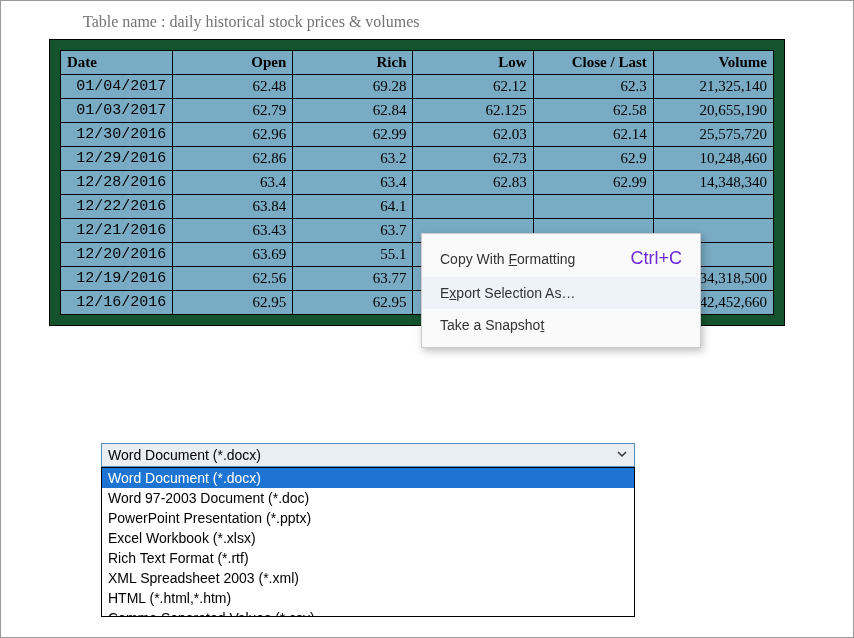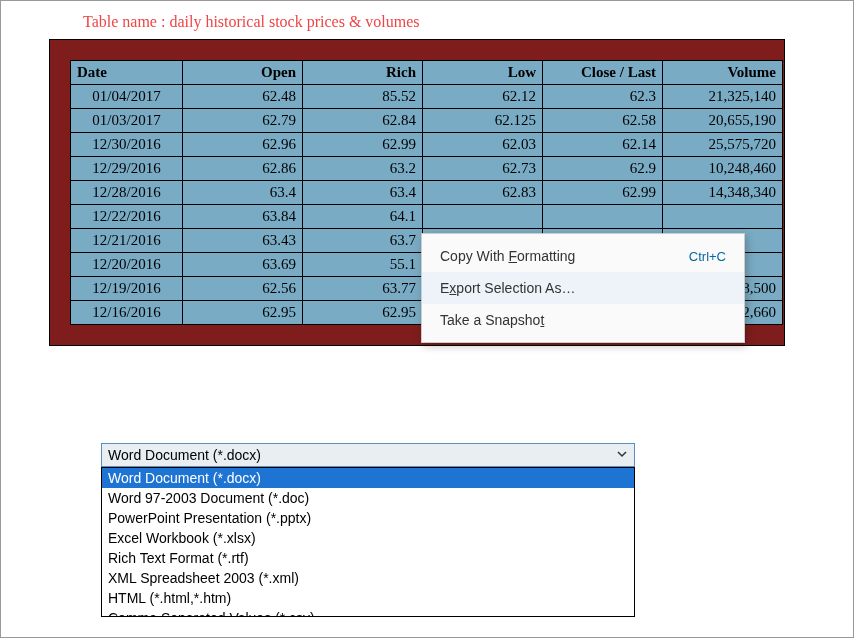--- a/index.html
+++ b/index.html
@@ -8,26 +8,26 @@
     background: #fff;
     width: 854px;
     height: 638px;
     position: relative;
     border: 1px solid #999;
     overflow: hidden;
   }
   .table-caption {
     font-size: 16px;
     padding: 12px 0 8px 82px;
-    color: #ef4444;
+    color: #737373;
   }
   .table-wrap {
     margin: 0 48px 0 48px;
-    background: #7f1d1d;
-    padding: 20px;
+    background: #14532d;
+    padding: 10px;
     border: 1px solid #000;
     width: 736px;
   }
   table {
     border-collapse: collapse;
     width: 100%;
     table-layout: fixed;
     background: #7aabc4;
   }
   th, td {
@@ -35,48 +35,48 @@
     padding: 3px 6px;
     font-size: 15px;
     color: #000;
     white-space: nowrap;
     overflow: hidden;
   }
   th {
     font-weight: bold;
     background: #7aabc4;
   }
-  td.date { text-align: center; }
+  td.date { text-align: right; font-family: Liberation Mono, monospace; }
   th.h-date { text-align: left; }
   th.h-num, td.num { text-align: right; }
   col.c-date { width: 112px; }
   col.c-num { width: 120px; }
 
   .context-menu {
     position: absolute;
     top: 232px;
     left: 420px;
-    width: 324px;
+    width: 280px;
     background: #fafafa;
     border: 1px solid #ccc;
     box-shadow: 2px 3px 8px rgba(0,0,0,0.25);
     font-family: "Segoe UI", Arial, sans-serif;
     font-size: 14px;
     color: #333;
     padding: 6px 0;
   }
   .cm-item {
     display: flex;
     align-items: center;
     padding: 8px 18px;
     cursor: default;
   }
   .cm-item.hover { background: #edf3f8; }
   .cm-label { flex: 1; }
-  .cm-shortcut { color: #0369a1; font-size: 13px; }
+  .cm-shortcut { color: #6d28d9; font-size: 18px; }
   .cm-label .ul { text-decoration: underline; }
 
   .dropdown-area {
     position: absolute;
     top: 442px;
     left: 100px;
     width: 534px;
     font-family: Arial, Helvetica, sans-serif;
     font-size: 14px;
   }
@@ -136,21 +136,21 @@
         <th class="h-num">Rich</th>
         <th class="h-num">Low</th>
         <th class="h-num">Close / Last</th>
         <th class="h-num">Volume</th>
       </tr>
     </thead>
     <tbody id="tbody">
         <tr>
           <td class="date">01/04/2017</td>
           <td class="num">62.48</td>
-          <td class="num">85.52</td>
+          <td class="num">69.28</td>
           <td class="num">62.12</td>
           <td class="num">62.3</td>
           <td class="num">21,325,140</td>
         </tr>
         <tr>
           <td class="date">01/03/2017</td>
           <td class="num">62.79</td>
           <td class="num">62.84</td>
           <td class="num">62.125</td>
           <td class="num">62.58</td>

